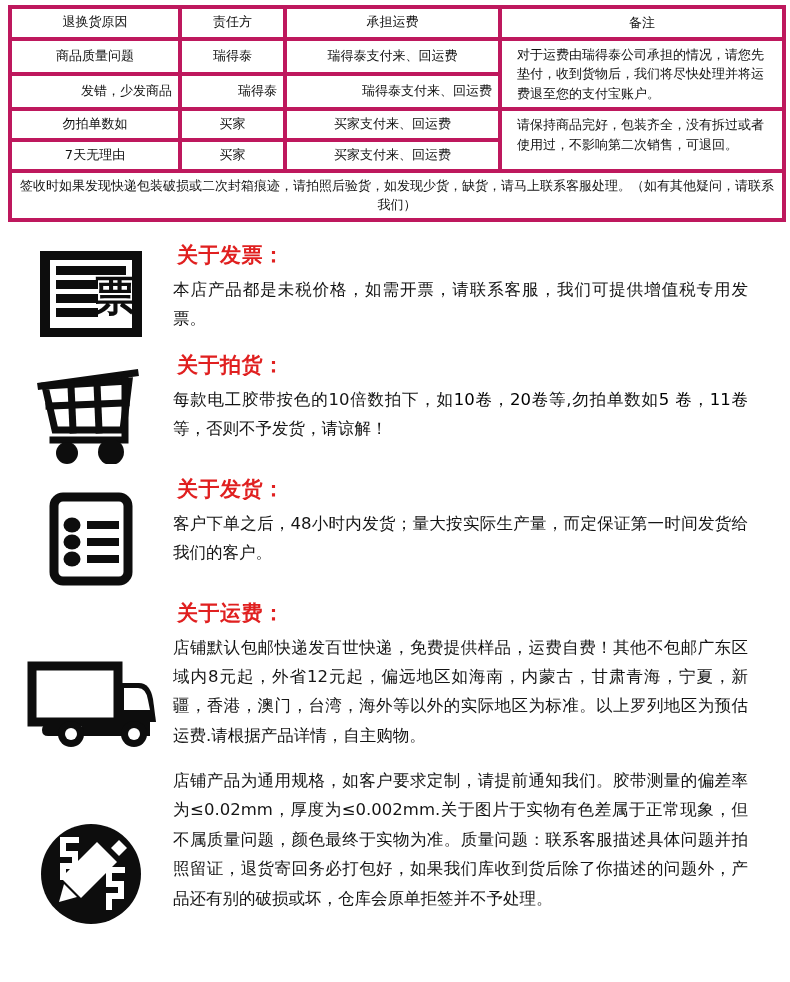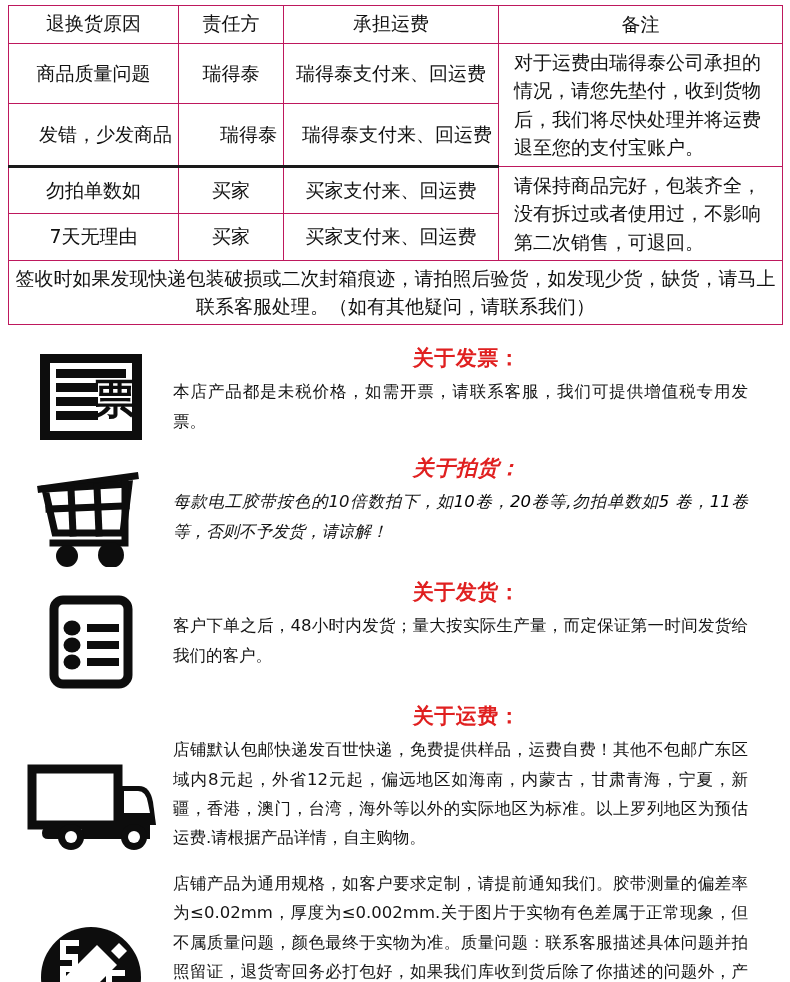--- a/index.html
+++ b/index.html
@@ -19,24 +19,24 @@
   
   .policy-table-wrap {
     padding: 5px 8px 0 8px;
   }
   table.policy-table {
     width: 774px;
     border-collapse: collapse;
     table-layout: fixed;
   }
   table.policy-table td {
-    border: 1px solid #be185d;
+    border: 4px solid #be185d;
     text-align: center;
     vertical-align: middle;
-    font-size: 19px;
+    font-size: 13px;
     line-height: 1.45;
     padding: 4px 6px;
     color: #111;
   }
   table.policy-table td.remark {
     text-align: left;
     padding: 4px 15px;
     vertical-align: top;
     line-height: 1.5;
   }
@@ -78,36 +78,35 @@
   .icon-cell.low { align-items: center; padding-top: 52px; }
   .body-cell {
     flex: 1;
     padding-right: 34px;
   }
   .sec-title {
     color: #e02020;
     font-weight: bold;
     font-size: 21px;
     line-height: 1.25;
-    margin: 0 0 6px 12px;
+    margin: 0 0 6px 4px;
     letter-spacing: 0.5px;
-    text-align: center;
   }
   .sec-text {
     font-size: 16.5px;
     line-height: 1.78;
     color: #141414;
     margin: 0;
     text-align: justify;
   }
   .hl { color: #000000; }
 
   
   .sec-invoice  { margin-bottom: 12px; }
-  .sec-order    { margin-bottom: 12px; font-style: italic; }
+  .sec-order    { margin-bottom: 12px; }
   .sec-ship     { margin-bottom: 14px; }
   .sec-freight  { margin-bottom: 16px; }
   .sec-spec     { margin-bottom: 0; }
 
   
   .ico { display: block; }
 </style>
 </head>
 <body>
 

